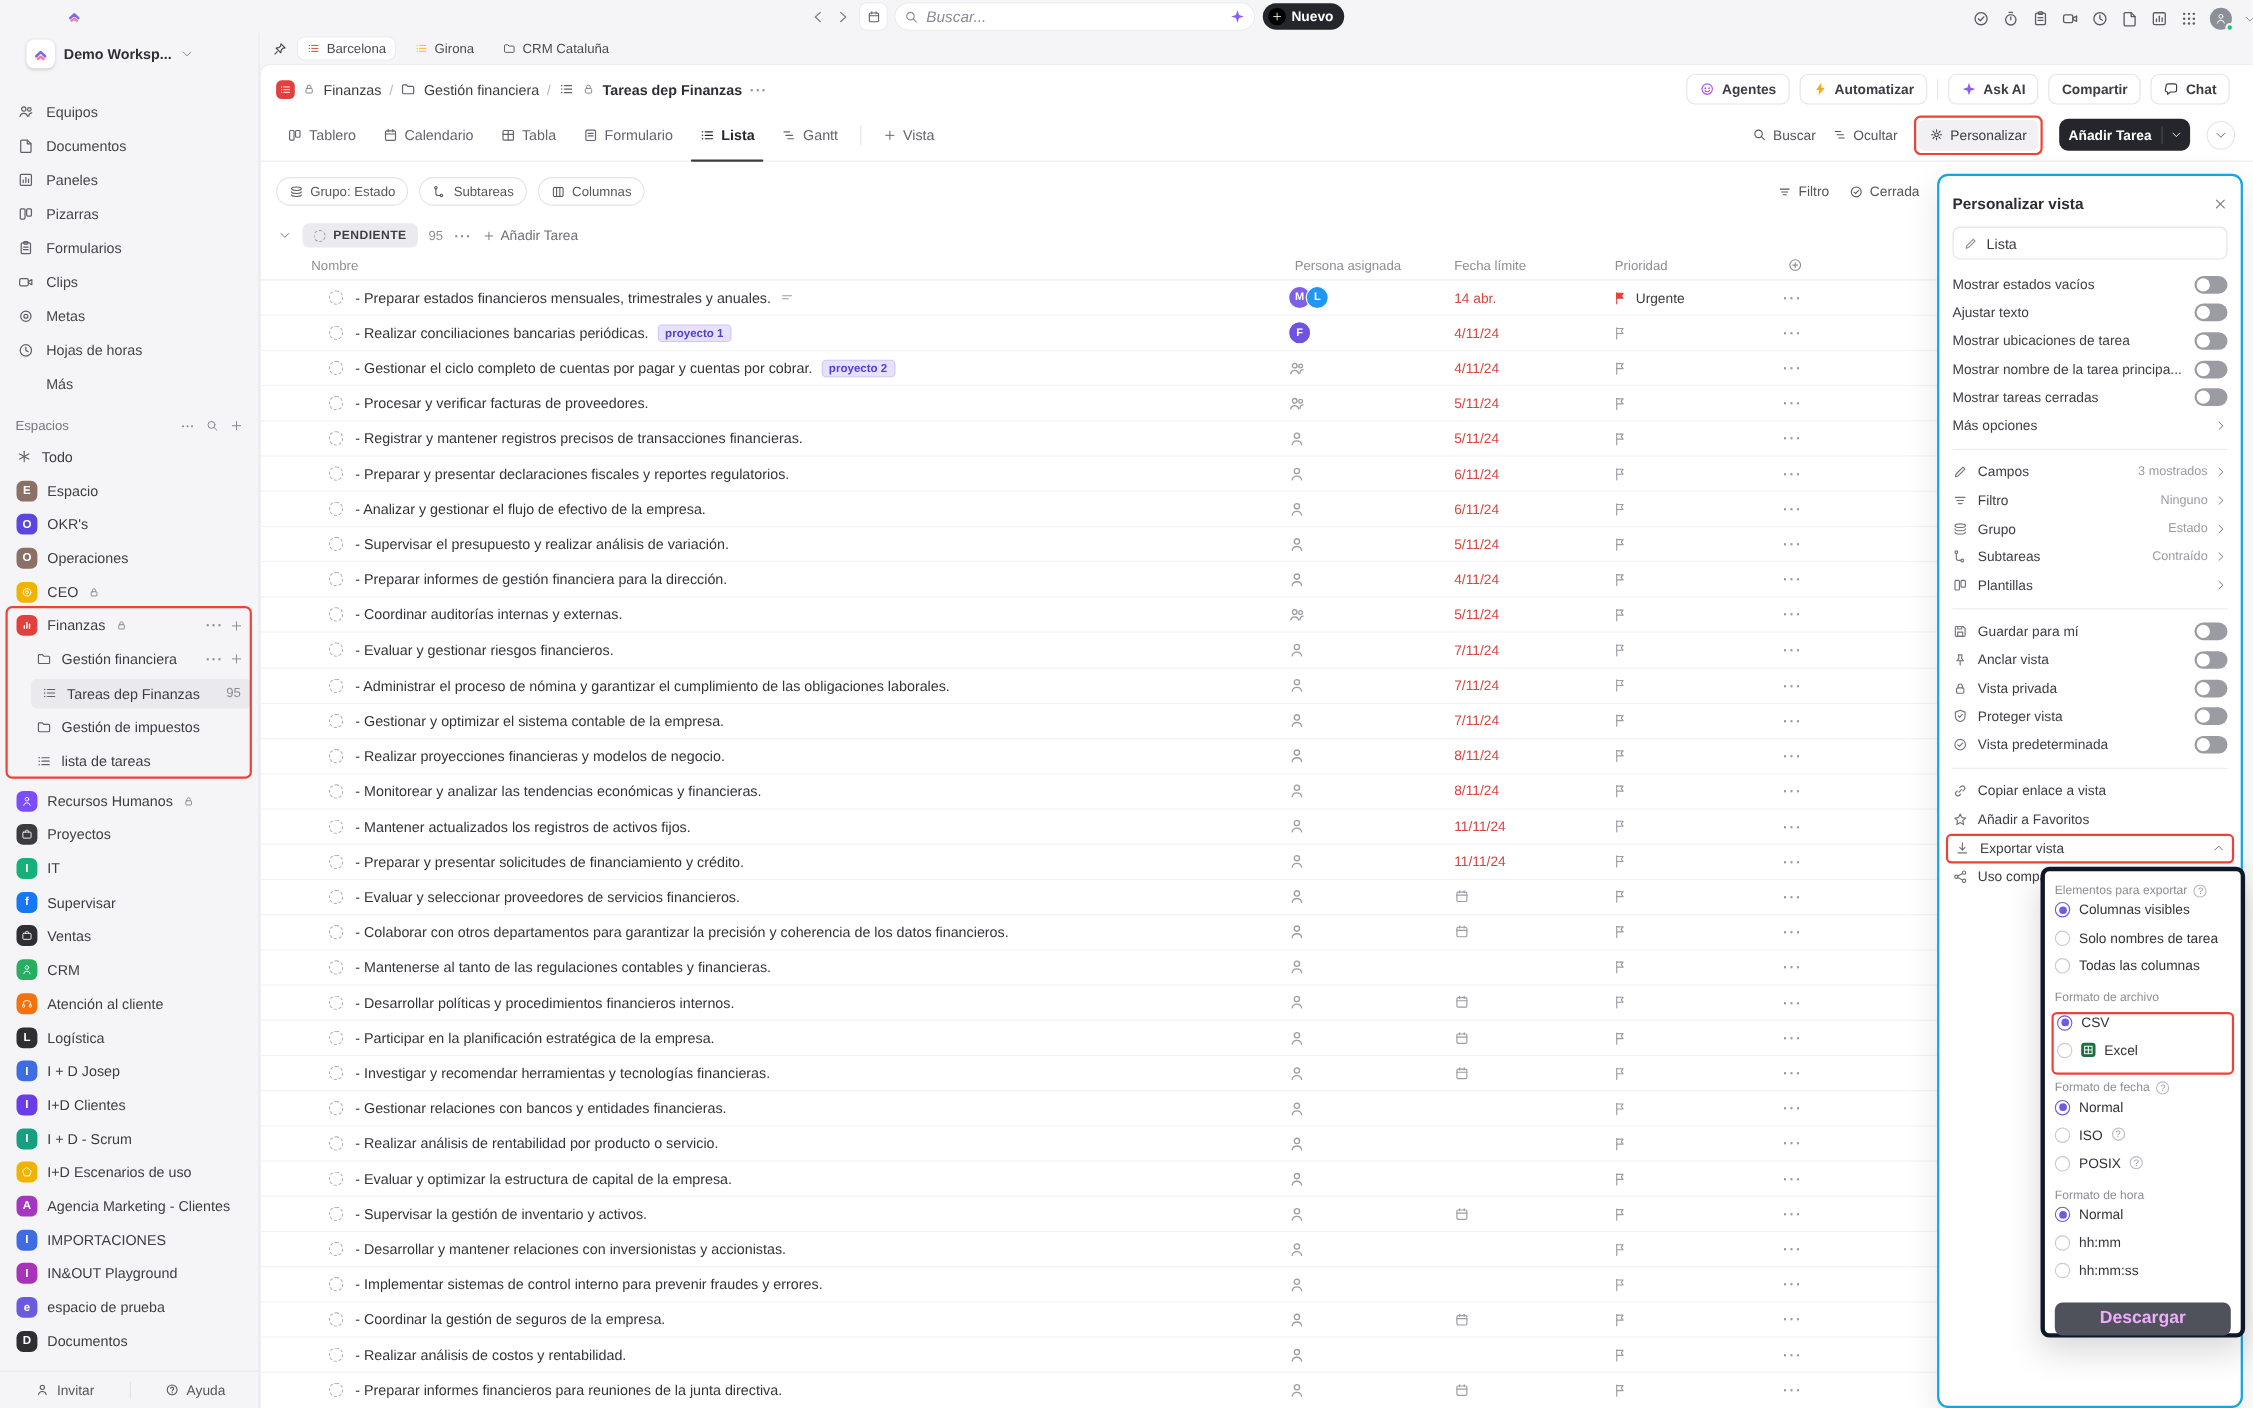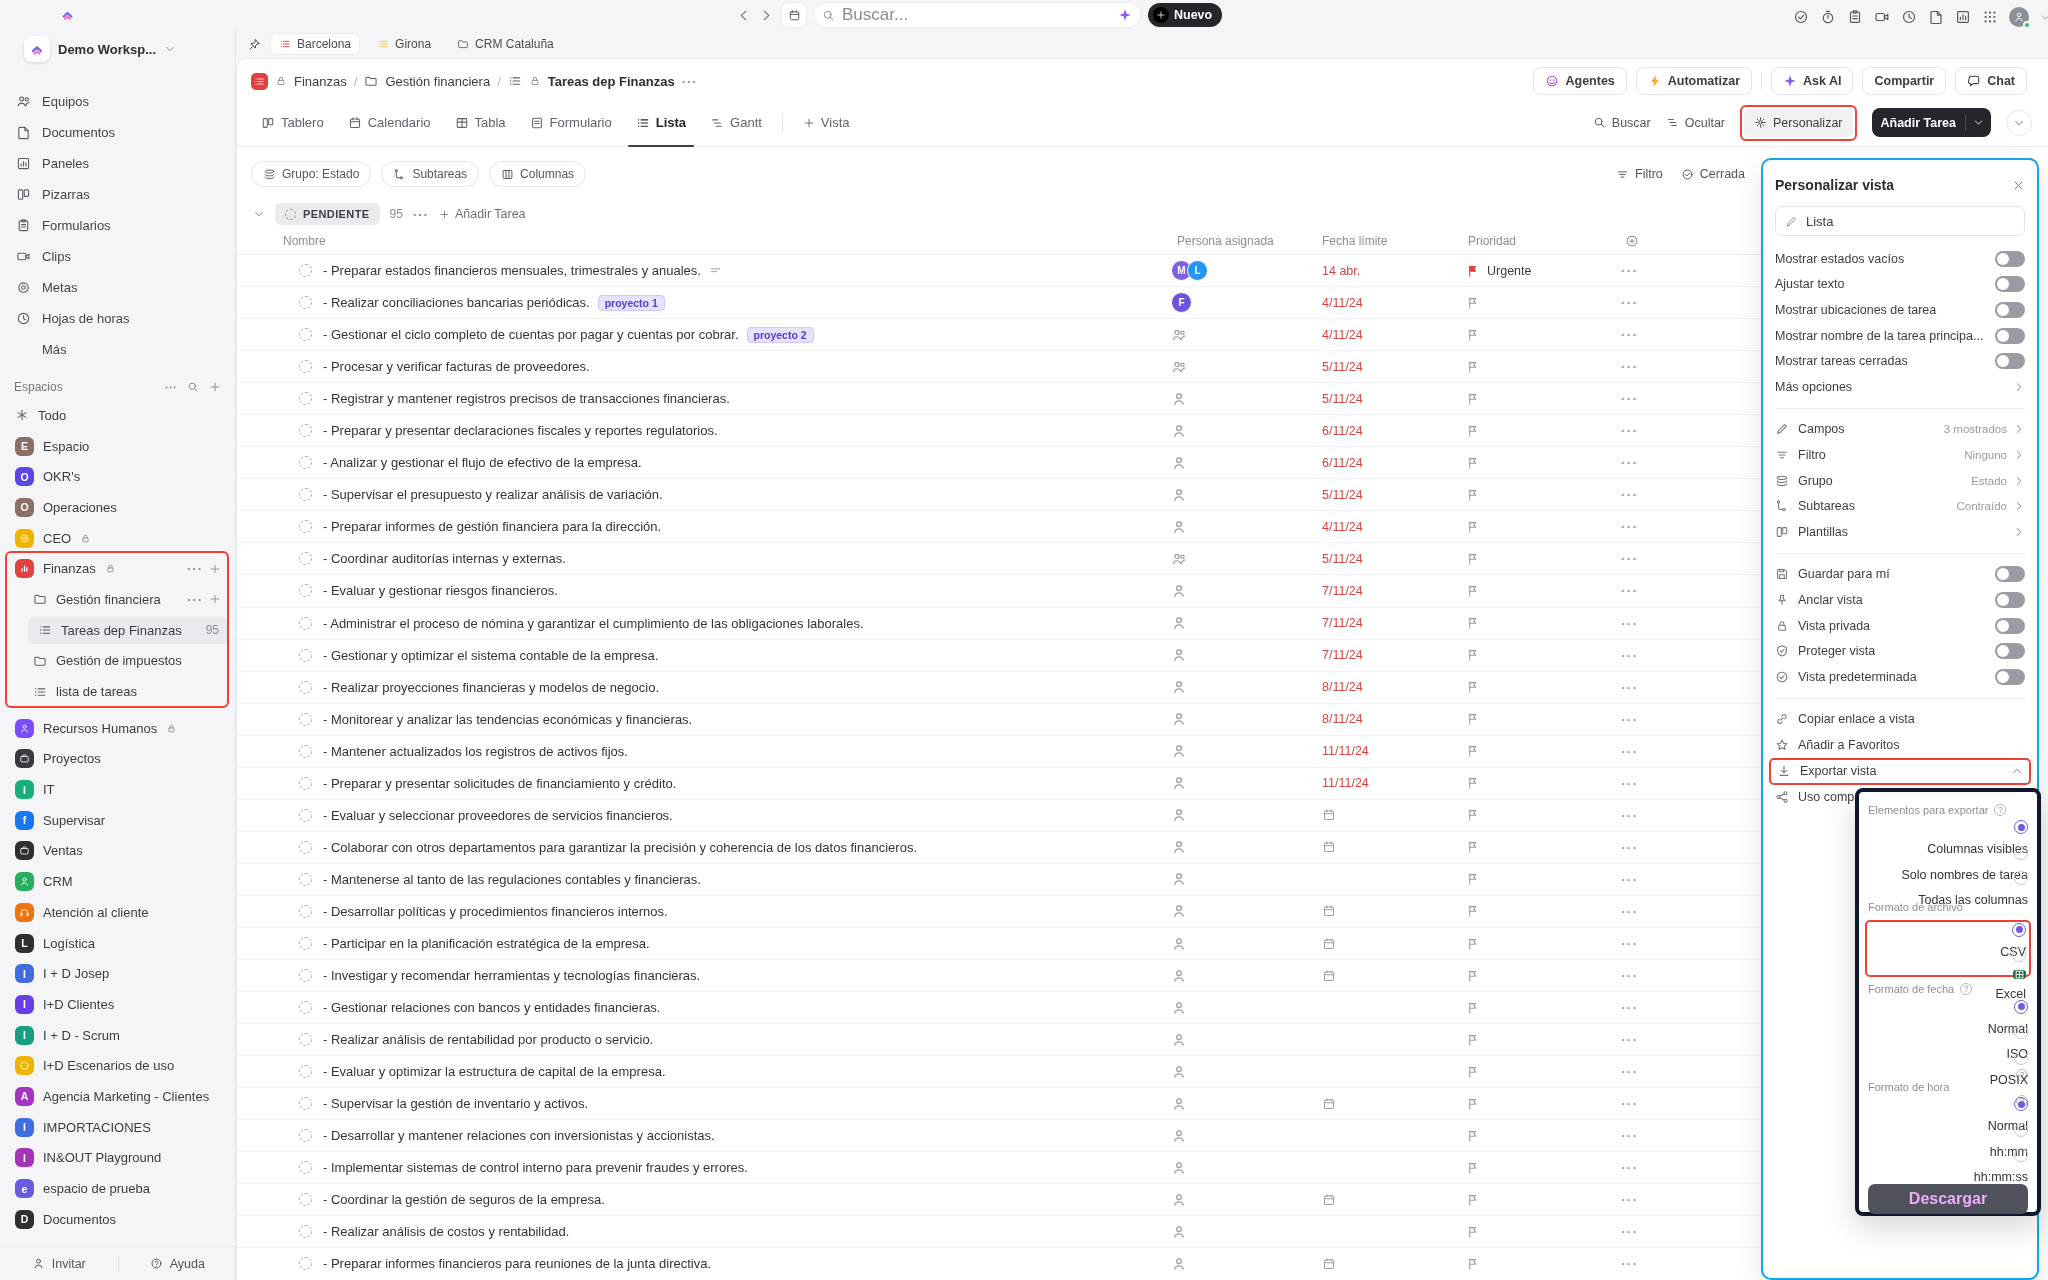--- a/index.html
+++ b/index.html
@@ -8,21 +8,21 @@
   .ico{display:inline-flex;align-items:center;justify-content:center;flex:none;}
   svg{display:block;}
 
   
   #topbar{position:absolute;left:0;top:0;width:2048px;height:30px;}
   #tb-logo{position:absolute;left:60px;top:7px;color:#6b5be0;}
   #tb-center{position:absolute;left:736px;top:3px;height:24px;display:flex;align-items:center;gap:8px;}
   .tb-arrow{color:#7d7e86;}
   .tb-chip{width:24px;height:24px;background:#fff;border-radius:6px;display:flex;align-items:center;justify-content:center;color:#5d5e66;box-shadow:0 0 0 1px #ebebee;}
   #searchpill{width:326px;height:24px;background:#fff;border-radius:12px;box-shadow:0 0 0 1px #ebebee;display:flex;align-items:center;padding:0 8px;gap:7px;color:#8b8c94;}
-  #searchpill .ph{flex:1;font-size:17px;}
+  #searchpill .ph{flex:1;font-size:14px;font-style:italic;}
   #nuevobtn{height:24px;background:#24262c;color:#fff;border-radius:12px;display:flex;align-items:center;gap:5px;padding:0 10px 0 5px;font-size:12.5px;font-weight:700;}
   #nuevobtn .pl{width:16px;height:16px;border-radius:50%;background:#000;display:flex;align-items:center;justify-content:center;color:#fff;}
   #tb-right{position:absolute;left:1793px;top:7px;display:flex;align-items:center;gap:11px;color:#595b63;}
   #tb-avatar{width:20px;height:20px;border-radius:50%;background:#8b8f98;position:relative;display:flex;align-items:center;justify-content:center;color:#fff;}
   #tb-avatar .dot{position:absolute;right:-2px;bottom:-2px;width:8px;height:8px;border-radius:50%;background:#27c26b;border:2px solid #f5f5f7;}
 
   
   #sidebar{position:absolute;left:0;top:30px;width:236px;height:1250px;background:#f5f5f7;border-right:1px solid #e7e7eb;}
   #workspace{position:absolute;left:24px;top:6px;display:flex;align-items:center;gap:8px;}
   #ws-logo{width:26px;height:26px;border-radius:7px;background:#fff;box-shadow:0 1px 3px rgba(0,0,0,.15);display:flex;align-items:center;justify-content:center;}
@@ -130,21 +130,21 @@
   .p-row .ico{color:#74757c;}
   .p-row .right{margin-left:auto;display:flex;align-items:center;gap:6px;color:#9a9ba2;font-size:11.5px;}
   .toggle{width:30px;height:16px;border-radius:9px;background:#9b9ba3;position:relative;}
   .toggle .knob{position:absolute;left:2px;top:2px;width:12px;height:12px;border-radius:50%;background:#fff;}
   .p-div{height:1px;background:#ececf0;margin:8px 0;}
   .p-row.boxed{border:2px solid #ef4136;border-radius:5px;margin:0 -6px;padding:0 6px;height:27px;}
 
   
   #popup{position:absolute;left:1855px;top:788px;width:186px;height:428px;background:#fff;border:4px solid #0f172a;border-radius:8px;box-shadow:0 12px 32px rgba(0,0,0,.16);z-index:30;padding:7px 9px;}
   .pp-label{height:21px;display:flex;align-items:center;gap:6px;font-size:11px;color:#8d8e95;}
-  .pp-opt{height:25.5px;display:flex;align-items:flex-end;gap:8px;font-size:12.5px;color:#33343a;flex-direction:column;}
+  .pp-opt{height:25.5px;display:flex;align-items:flex-start;gap:8px;font-size:12.5px;color:#33343a;}
   .radio{width:14px;height:14px;border-radius:50%;border:1.5px solid #c9cacf;position:relative;flex:none;}
   .radio.sel{border-color:#6e5be0;}
   .radio.sel::after{content:"";position:absolute;left:2.5px;top:2.5px;width:7px;height:7px;border-radius:50%;background:#6e5be0;}
   .help{width:12px;height:12px;border-radius:50%;border:1px solid #b9bac1;color:#9a9ba2;font-size:8.5px;display:inline-flex;align-items:center;justify-content:center;}
   .pp-boxed{border:2px solid #ef4136;border-radius:5px;margin:2px -3px;padding:1px 3px;}
   .excel-ic{width:13px;height:13px;border-radius:3px;background:#1d6f42;display:inline-flex;align-items:center;justify-content:center;}
   #download-btn{margin-top:10px;height:30px;background:#4f525a;color:#f0abfc;border-radius:7px;display:flex;align-items:center;justify-content:center;font-size:16px;font-weight:600;}
 
   
   .annot{position:absolute;border:2px solid #ef4136;border-radius:6px;pointer-events:none;z-index:40;}

